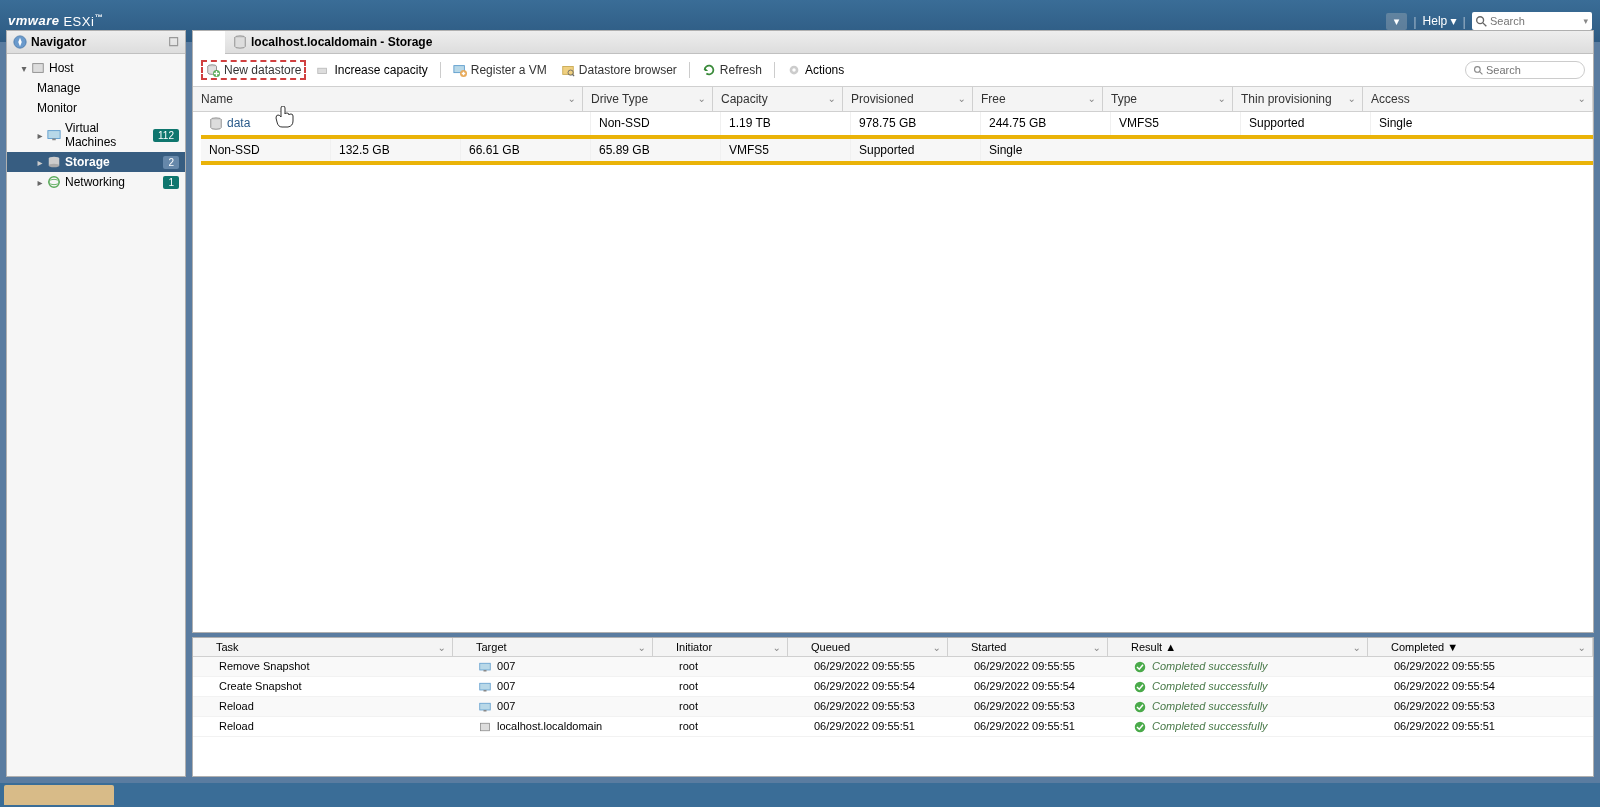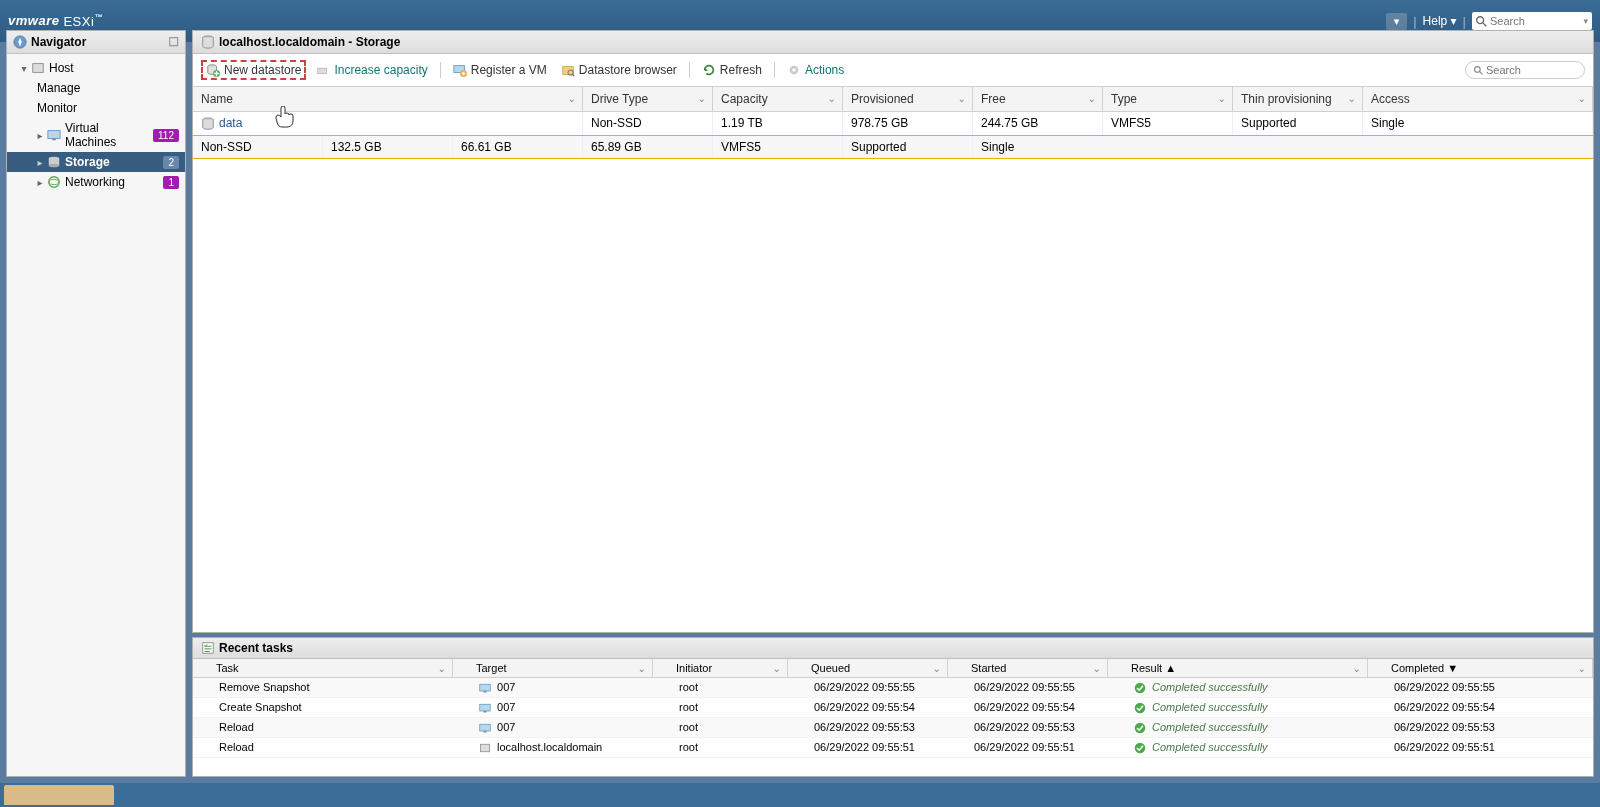--- a/index.html
+++ b/index.html
@@ -22,49 +22,49 @@
 
 .navigator { width: 180px; background: #f6f6f6; border: 1px solid #b0b0b0; display: flex; flex-direction: column; }
 .nav-header { background: linear-gradient(to bottom, #eee, #ddd); border-bottom: 1px solid #c0c0c0; padding: 4px 6px; font-weight: bold; font-size: 12px; display: flex; align-items: center; }
 .nav-header svg { margin-right: 4px; }
 .nav-tree { padding: 4px 0; font-size: 12px; }
 .nav-item { padding: 3px 6px 3px 18px; display: flex; align-items: center; cursor: pointer; }
 .nav-item.host { padding-left: 12px; }
 .nav-item.sub { padding-left: 30px; }
 .nav-item.sub2 { padding-left: 28px; display: flex; justify-content: space-between; align-items: center; }
 .nav-item.selected { background: #375d81; color: #fff; }
-.nav-item .badge { background: #a21caf; color: #fff; font-size: 10px; padding: 1px 5px; border-radius: 2px; }
+.nav-item .badge { background: #0f766e; color: #fff; font-size: 10px; padding: 1px 5px; border-radius: 2px; }
 .nav-item.selected .badge { background: #6688aa; }
 .nav-item svg { margin-right: 4px; flex-shrink: 0; }
 .tree-toggle { display: inline-block; width: 10px; text-align: center; color: #666; font-size: 10px; margin-right: 2px; }
 
 
 .content { flex: 1; display: flex; flex-direction: column; gap: 4px; }
 .content-panel { flex: 1; background: #fff; border: 1px solid #b0b0b0; display: flex; flex-direction: column; }
-.panel-title { background: linear-gradient(to bottom, #eee, #ddd); border-bottom: 1px solid #c0c0c0; padding: 4px 8px; font-size: 12px; font-weight: bold; display: flex; align-items: center; }
+.panel-title { background: linear-gradient(to bottom, #eee, #ddd); border-bottom: 1px solid #c0c0c0; padding: 4px 8px; font-size: 12px; font-weight: bold; display: flex; align-items: center; margin-left: 32px; }
 .panel-title svg { margin-right: 4px; }
 
 .tabs { display: flex; padding: 4px 6px 0 6px; border-bottom: 1px solid #c0c0c0; font-size: 12px; }
 .tab { padding: 5px 14px; border: 1px solid transparent; border-bottom: none; color: #555; cursor: pointer; }
 .tab.active { border-color: #c0c0c0; background: #fff; border-radius: 3px 3px 0 0; font-weight: bold; color: #333; margin-bottom: -1px; }
 
 .toolbar { display: flex; align-items: center; padding: 6px 8px; gap: 6px; font-size: 12px; }
 .tool-btn { display: flex; align-items: center; gap: 4px; padding: 2px 4px; cursor: pointer; color: #333; }
-.tool-btn.disabled { color: #0f766e; cursor: default; }
+.tool-btn.disabled { color: #000000; cursor: default; }
 .tool-btn.highlighted { border: 2px dashed #d04040; padding: 1px 3px; }
 .tool-sep { width: 1px; height: 16px; background: #ccc; margin: 0 2px; }
 .toolbar-right { margin-left: auto; }
 .toolbar-search { border: 1px solid #ccc; border-radius: 10px; padding: 2px 8px; display: flex; align-items: center; width: 120px; }
 .toolbar-search input { border: none; outline: none; font-size: 11px; width: 90px; margin-left: 3px; }
 
 .grid { flex: 1; display: flex; flex-direction: column; font-size: 12px; overflow: hidden; }
 .grid-header { display: flex; background: #f4f4f4; border-top: 1px solid #d0d0d0; border-bottom: 1px solid #d0d0d0; }
 .grid-header .col { padding: 5px 8px; border-right: 1px solid #d0d0d0; position: relative; color: #333; }
 .grid-header .col .sort-arrow { position: absolute; right: 6px; top: 6px; color: #888; font-size: 10px; }
-.grid-body .row { display: flex; border-bottom: 1px solid #eab308; }
+.grid-body .row { display: flex; border-bottom: 4px solid #eab308; margin-left: 8px; }
 .grid-body .row:nth-child(odd) { background: #fff; }
 .grid-body .row:nth-child(even) { background: #f7f7f7; }
 .grid-body .cell { padding: 4px 8px; border-right: 1px solid #f0f0f0; }
 .grid-body .cell a { color: #2a5a8a; text-decoration: none; }
 .grid-body .cell svg { vertical-align: middle; margin-right: 4px; }
 .grid-footer { background: #f0f0f0; border-top: 1px solid #d0d0d0; padding: 4px 10px; text-align: right; font-size: 11px; color: #333; }
 
 .col-name { flex: 0 0 390px; }
 .col-drive { flex: 0 0 130px; }
 .col-cap { flex: 0 0 130px; }
@@ -283,28 +283,20 @@
               <div class="cell col-free">65.89 GB</div>
               <div class="cell col-type">VMFS5</div>
               <div class="cell col-thin">Supported</div>
               <div class="cell col-access">Single</div>
             </div>
           </div>
       </div>
     </div>
 
     <div class="tasks-panel">
-      <div class="tasks-header">
-        <svg width="14" height="14" viewBox="0 0 16 16">
-            <rect x="2" y="2" width="12" height="12" fill="#fff" stroke="#888"></rect>
-            <path d="M4,6 h8 M4,9 h8 M4,12 h6" stroke="#3a8a3a"></path>
-            <path d="M4,5 l1,1 l2,-2" stroke="#3a8a3a" fill="none"></path>
-          </svg>
-        <span>Recent tasks</span>
-      </div>
       <div class="tasks-grid-header">
         <div class="tcol tcol-task"><span>Task</span><span class="sort-arrow">⌄</span></div>
         <div class="tcol tcol-target"><span>Target</span><span class="sort-arrow">⌄</span></div>
         <div class="tcol tcol-init"><span>Initiator</span><span class="sort-arrow">⌄</span></div>
         <div class="tcol tcol-queued"><span>Queued</span><span class="sort-arrow">⌄</span></div>
         <div class="tcol tcol-started"><span>Started</span><span class="sort-arrow">⌄</span></div>
         <div class="tcol tcol-result"><span>Result ▲</span><span class="sort-arrow">⌄</span></div>
         <div class="tcol tcol-completed"><span>Completed ▼</span><span class="sort-arrow">⌄</span></div>
       </div>
       <div class="tasks-body" id="tasks-body">

